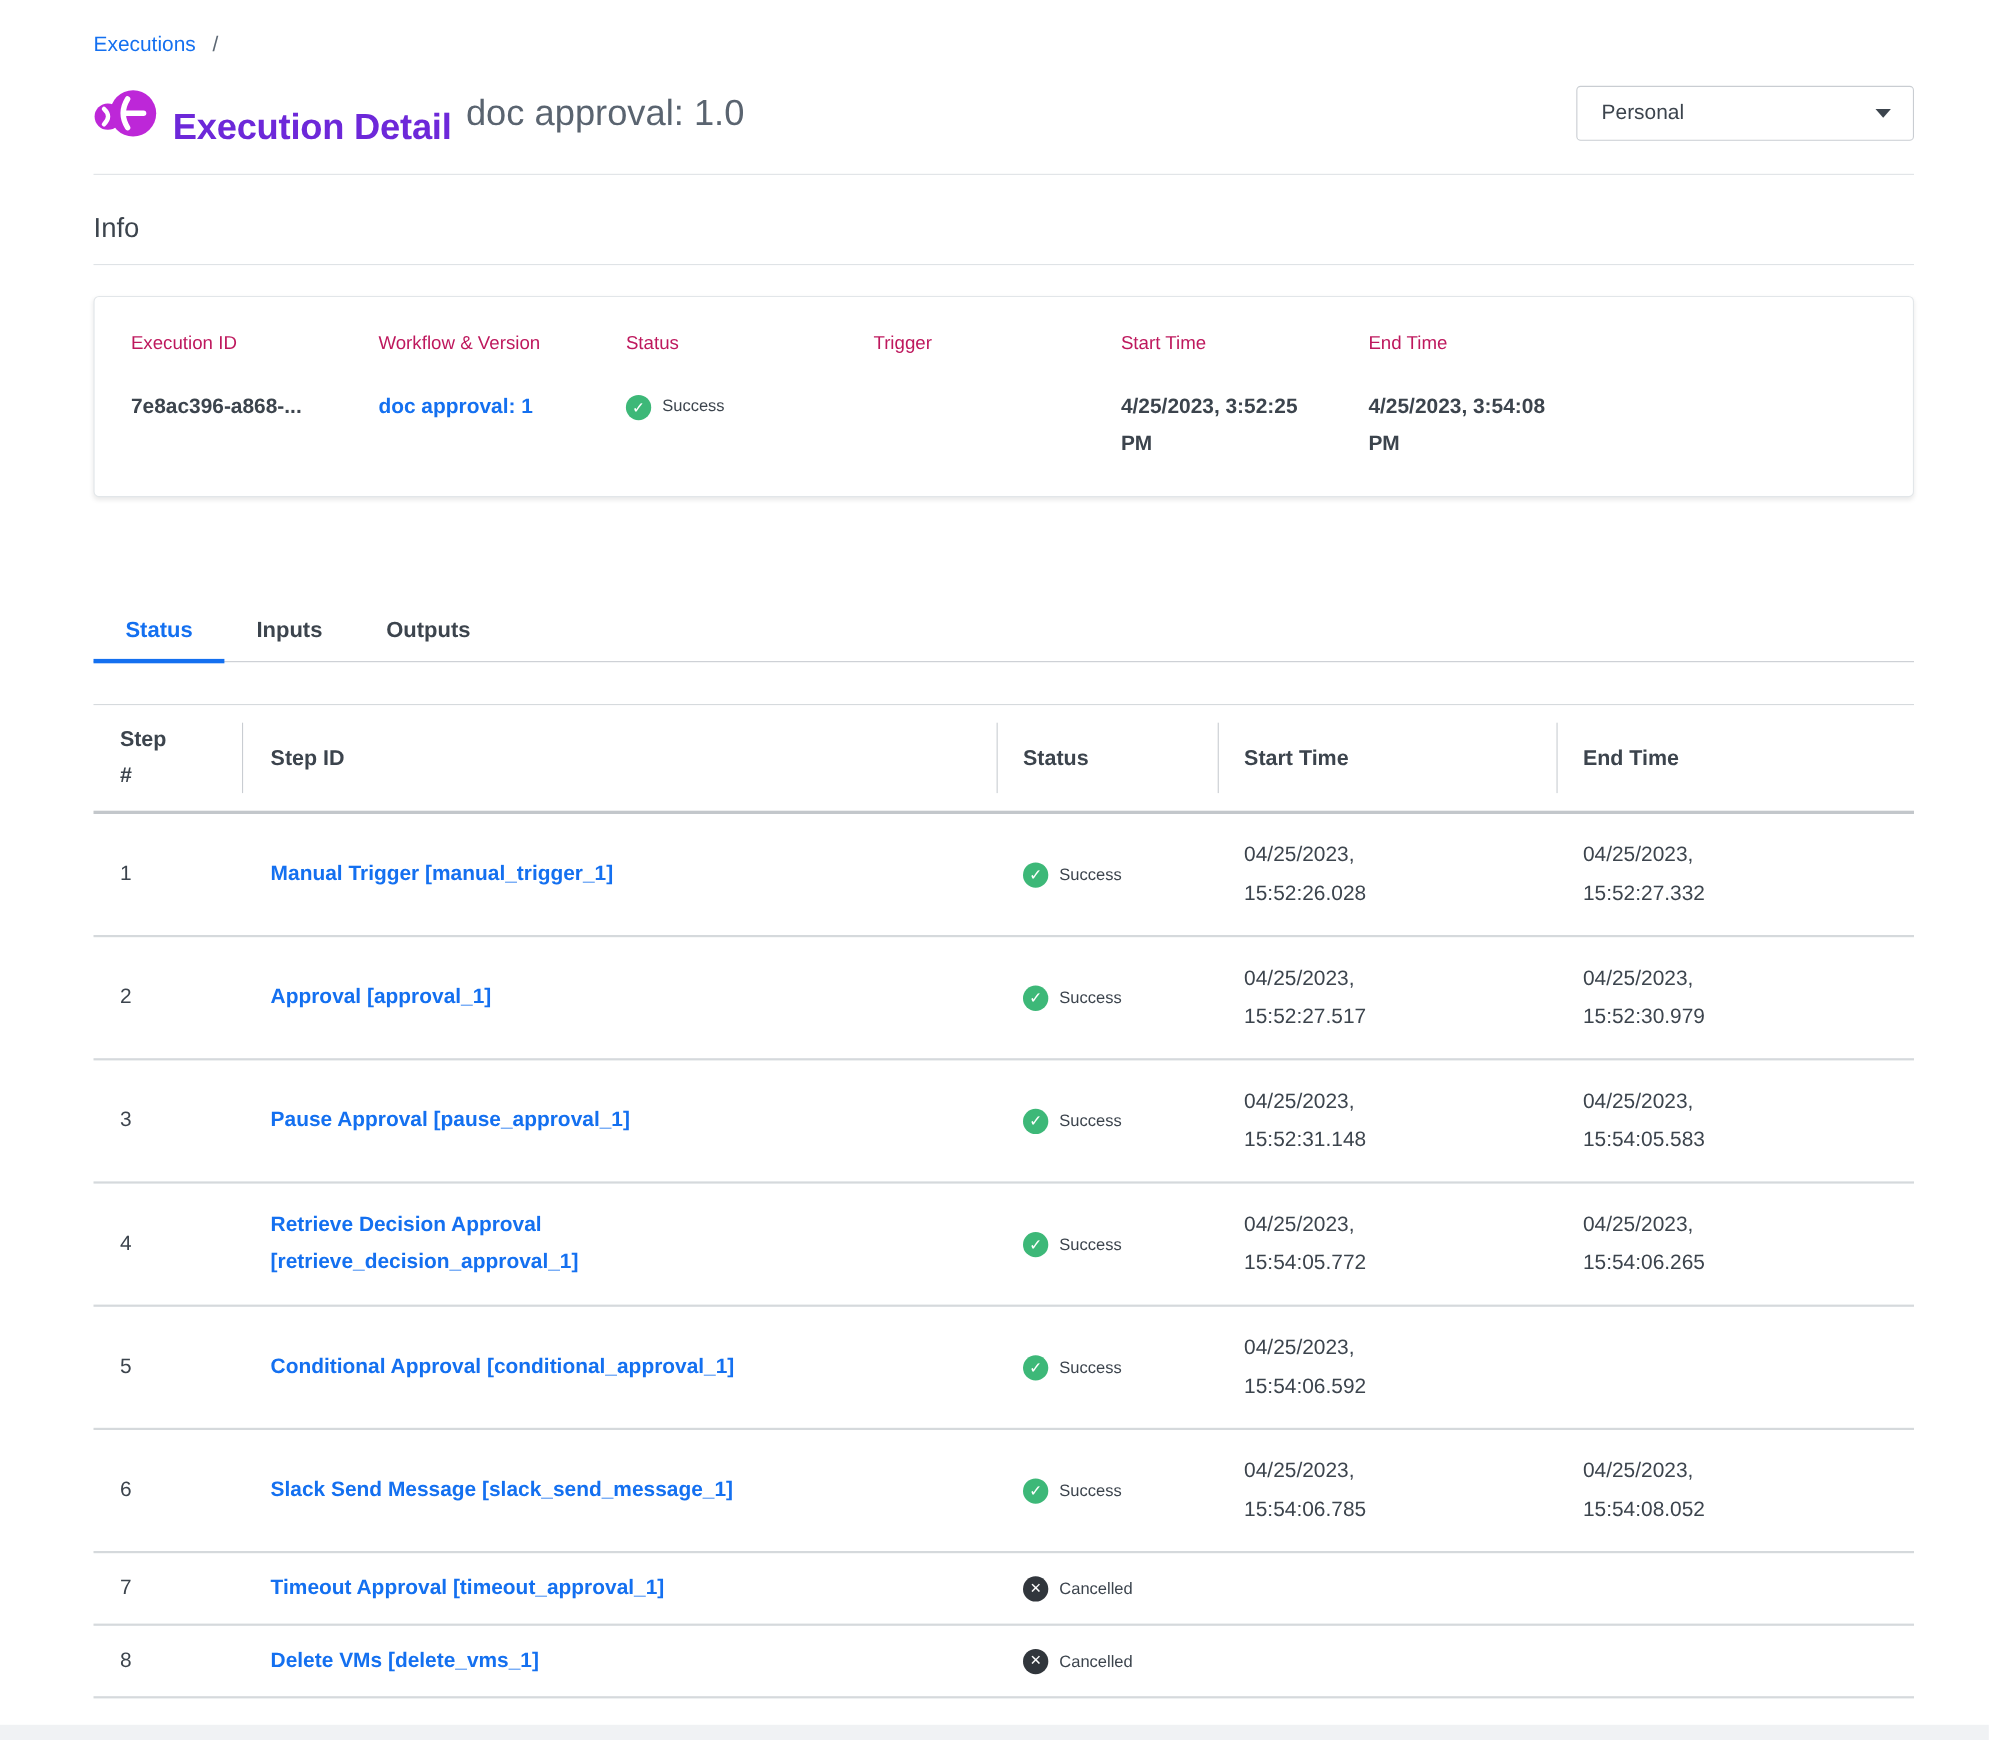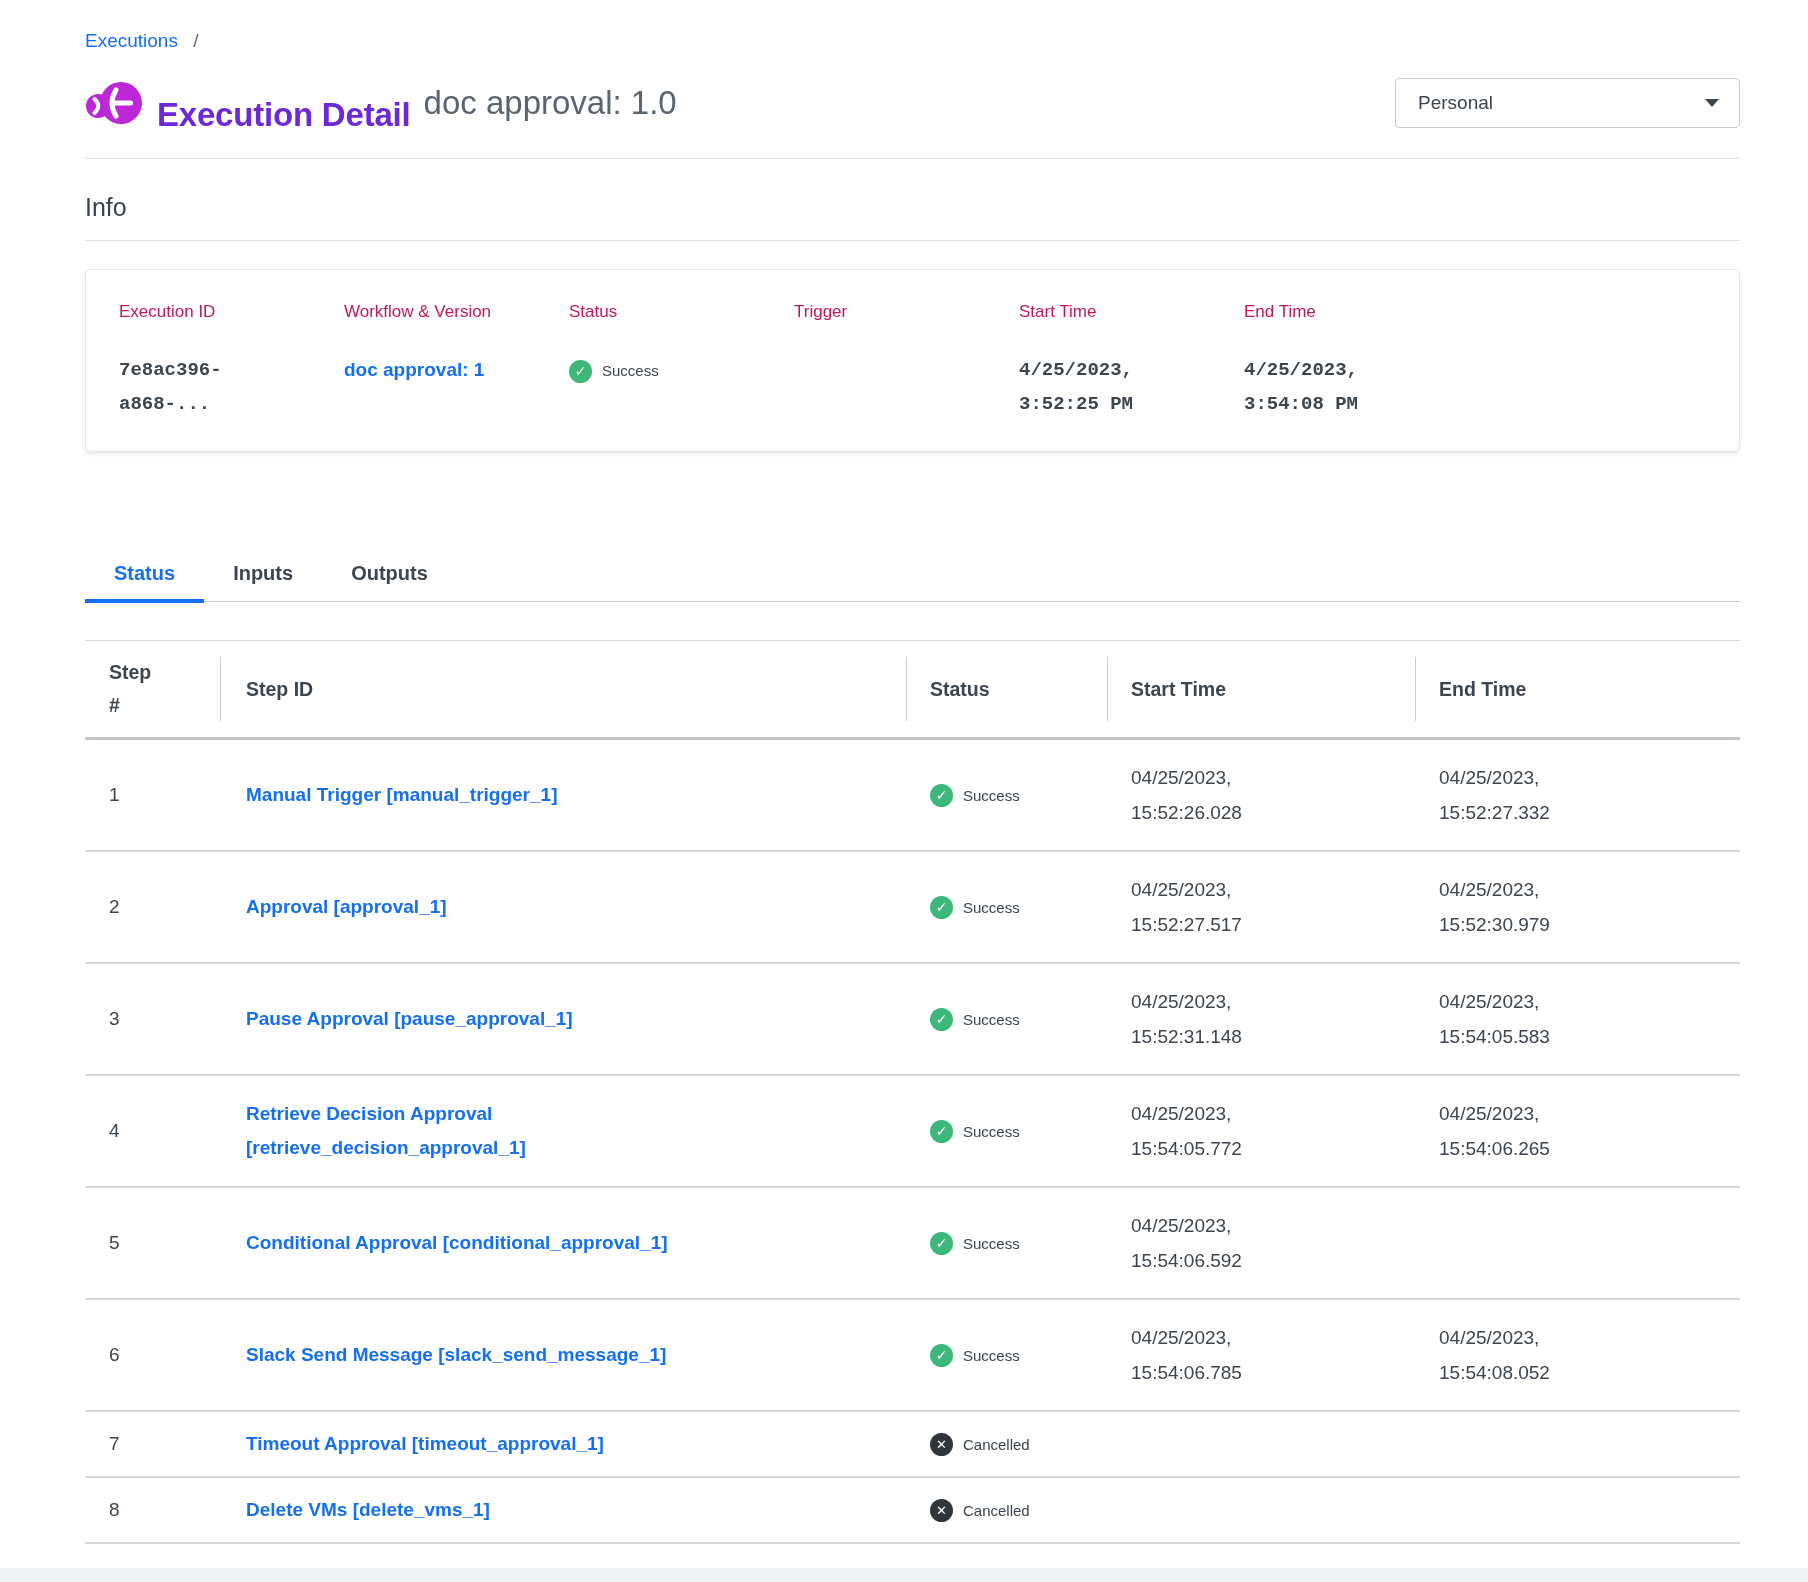--- a/index.html
+++ b/index.html
@@ -17,21 +17,21 @@
   .breadcrumb { padding-top:30px; font-size:19px; }
   .breadcrumb a { color:#1470f0; text-decoration:none; cursor:pointer; }
   .crumb-sep { color:#5c6773; margin-left:10px; }
 
   
   .title-row { margin-top:20px; display:flex; align-items:center; }
   .logo { width:58px; height:52px; flex:0 0 auto; margin-right:14px; display:flex; align-items:center; }
   .page-title { font-size:33px; font-weight:700; color:#6d28d9; letter-spacing:-0.2px;margin-top:24px; }
   .page-subtitle { font-size:33px; font-weight:400; color:#5a6470; margin-left:13px; }
   .dropdown {
-    margin-left:auto; width:345px; height:50px;
+    margin-left:auto; width:307px; height:50px;
     border:1px solid #c9cdd2; border-radius:4px; background:#fff;
     display:flex; align-items:center; padding:0 20px 0 22px;
     font-size:19px; color:#3c444d; cursor:pointer;
   }
   .caret { margin-left:auto; width:0; height:0;
     border-left:7px solid transparent; border-right:7px solid transparent;
     border-top:8px solid #3c444d; }
 
   .rule { border:none; border-top:1px solid #dfe3e6; margin-top:24px; }
 
@@ -40,21 +40,21 @@
   .rule2 { border:none; border-top:1px solid #dfe3e6; margin-top:18px; }
   .info-card {
     margin-top:28px; border:1px solid #e2e6e9; border-radius:5px;
     box-shadow:0 2px 5px rgba(0,0,0,0.09);
     display:flex; padding:32px 10px 30px 33px; min-height:148px; background:#fff;
   }
   .info-field { flex:0 0 225px; padding-right:10px; }
   .info-field:last-child { flex:1 1 auto; }
   .info-label { font-size:17px; color:#be185d; margin-bottom:31px; }
   .info-value { font-size:19px; font-weight:700; color:#3c444d; line-height:34px; }
-  .info-text { display:inline-block; max-width:192px;font-family:Liberation Mono, monospace; }
+  .info-text { display:inline-block; max-width:192px; }
   .info-link { color:#1470f0; text-decoration:none; font-weight:700; cursor:pointer; }
 
   
   .badge { display:inline-flex; align-items:center; }
   .badge-ic { width:23px; height:23px; border-radius:50%; display:inline-flex;
     align-items:center; justify-content:center; color:#fff; margin-right:10px; flex:0 0 auto; }
   .badge--success .badge-ic { background:#3db878; }
   .badge--success .badge-ic::before { content:"✓"; font-size:14px; font-weight:700; }
   .badge--cancelled .badge-ic { background:#31363c; }
   .badge--cancelled .badge-ic::before { content:"✕"; font-size:13px; font-weight:700; }

